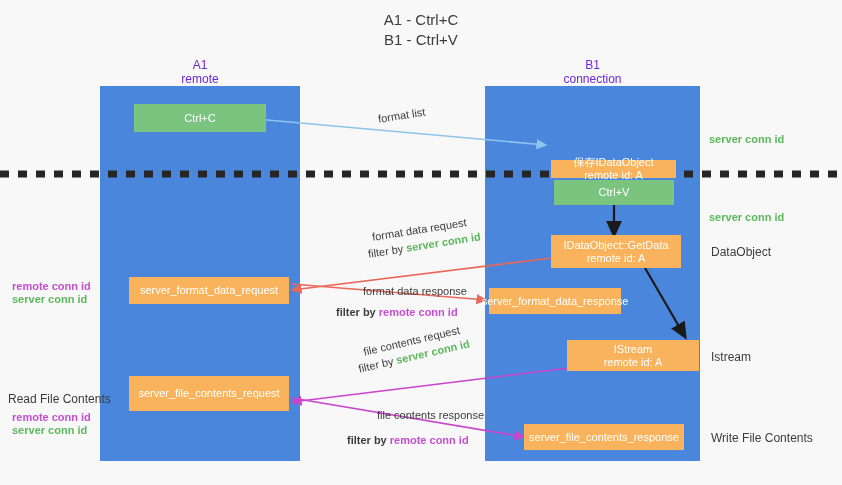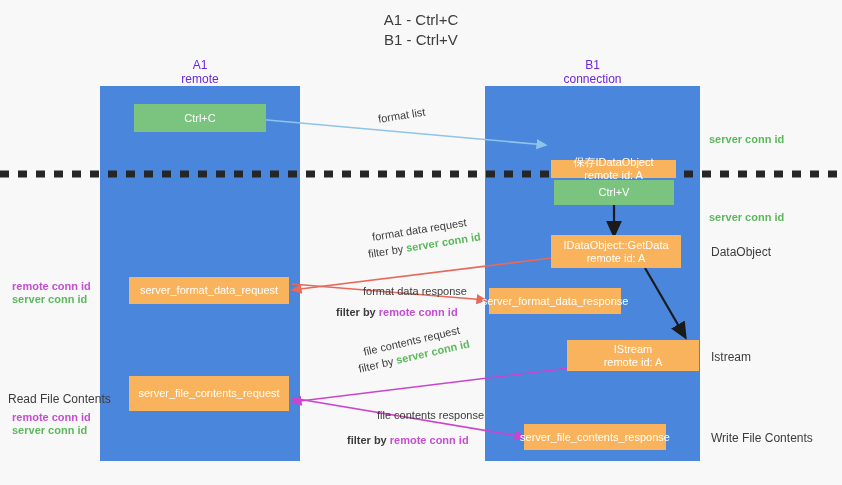--- a/index.html
+++ b/index.html
@@ -162,21 +162,21 @@
 
   <div class="abs box orange" style="left:489px; top:288px; width:132px; height:26px;">
     <span>server_format_data_response</span>
   </div>
 
   <div class="abs box orange" style="left:567px; top:340px; width:132px; height:31px;">
     <span>IStream</span>
     <span class="l2">remote id: A</span>
   </div>
 
-  <div class="abs box orange" style="left:524px; top:424px; width:142px; height:26px;text-align:center;">
+  <div class="abs box orange" style="left:524px; top:424px; width:160px; height:26px;text-align:center;">
     <span>server_file_contents_response</span>
   </div>
 
   <div class="abs lbl rot-a" style="left:377px; top:112px;">format list</div>
 
   <div class="abs lbl rot-a" style="left:371px; top:230px;">format data request</div>
   <div class="abs lbl rot-a" style="left:367px; top:247px;">
     <span>filter by </span><span class="green-txt">server conn id</span>
   </div>
 

